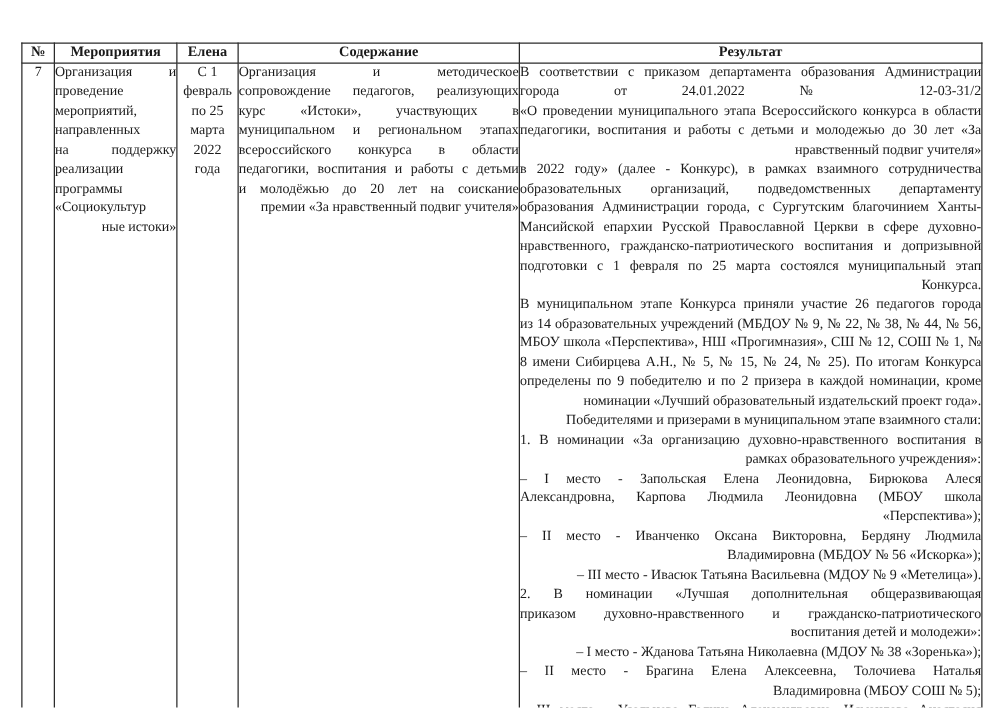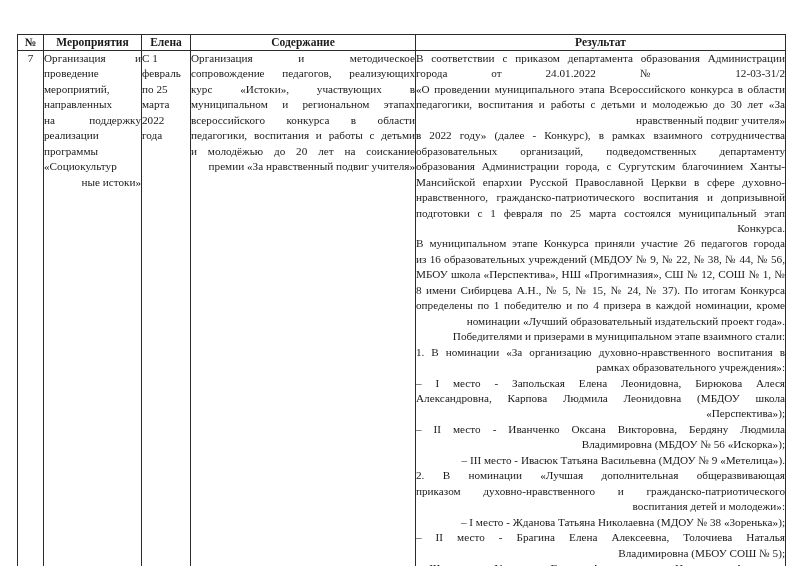--- a/index.html
+++ b/index.html
@@ -70,20 +70,21 @@
     display: block;
   }
   .lines span.ln.j {
     text-align: justify;
     text-align-last: justify;
   }
   .lines span.ln.l {
     text-align: right;
   }
   .lines span.ln.c {
+    text-align: center;
   }
 </style>
 </head>
 <body>
 
 <div class="page">
 
   <table class="doc-table">
     <colgroup>
       <col class="c-num">
@@ -154,30 +155,30 @@
               <span class="ln j">педагогики, воспитания и работы с детьми и молодежью до 30 лет «За</span>
               <span class="ln l">нравственный подвиг учителя»</span>
               <span class="ln j">в 2022 году» (далее - Конкурс), в рамках взаимного сотрудничества</span>
               <span class="ln j">образовательных организаций, подведомственных департаменту</span>
               <span class="ln j">образования Администрации города, с Сургутским благочинием Ханты-</span>
               <span class="ln j">Мансийской епархии Русской Православной Церкви в сфере духовно-</span>
               <span class="ln j">нравственного, гражданско-патриотического воспитания и допризывной</span>
               <span class="ln j">подготовки с 1 февраля по 25 марта состоялся муниципальный этап</span>
               <span class="ln l">Конкурса.</span>
               <span class="ln j">В муниципальном этапе Конкурса приняли участие 26 педагогов города</span>
-              <span class="ln j">из 16 образовательных учреждений (МБДОУ № 9, № 22, № 38, № 44, № 56,</span>
+              <span class="ln j">из 14 образовательных учреждений (МБДОУ № 9, № 22, № 38, № 44, № 56,</span>
               <span class="ln j">МБОУ школа «Перспектива», НШ «Прогимназия», СШ № 12, СОШ № 1, №</span>
-              <span class="ln j">8 имени Сибирцева А.Н.,   № 5, № 15, № 24, № 37). По итогам Конкурса</span>
-              <span class="ln j">определены по 1 победителю и по 4 призера в каждой номинации, кроме</span>
+              <span class="ln j">8 имени Сибирцева А.Н.,   № 5, № 15, № 24, № 25). По итогам Конкурса</span>
+              <span class="ln j">определены по 9 победителю и по 2 призера в каждой номинации, кроме</span>
               <span class="ln l">номинации «Лучший образовательный издательский проект года».</span>
               <span class="ln l">Победителями и призерами в муниципальном этапе взаимного стали:</span>
               <span class="ln j">1. В номинации  «За организацию духовно-нравственного воспитания в</span>
               <span class="ln l">рамках образовательного учреждения»:</span>
               <span class="ln j">– I место -  Запольская Елена Леонидовна, Бирюкова Алеся</span>
-              <span class="ln j">Александровна, Карпова Людмила Леонидовна (МБДОУ школа</span>
+              <span class="ln j">Александровна, Карпова Людмила Леонидовна (МБОУ школа</span>
               <span class="ln l">«Перспектива»);</span>
               <span class="ln j">– II место - Иванченко Оксана Викторовна, Бердяну Людмила</span>
               <span class="ln l">Владимировна (МБДОУ № 56 «Искорка»);</span>
               <span class="ln l">– III место - Ивасюк Татьяна Васильевна (МДОУ № 9 «Метелица»).</span>
               <span class="ln j">2. В номинации «Лучшая дополнительная общеразвивающая</span>
               <span class="ln j">приказом духовно-нравственного и гражданско-патриотического</span>
               <span class="ln l">воспитания детей и молодежи»:</span>
               <span class="ln l">– I место - Жданова Татьяна Николаевна (МДОУ № 38 «Зоренька»);</span>
               <span class="ln j">– II место - Брагина Елена Алексеевна, Толочиева Наталья</span>
               <span class="ln l">Владимировна (МБОУ СОШ № 5);</span>

